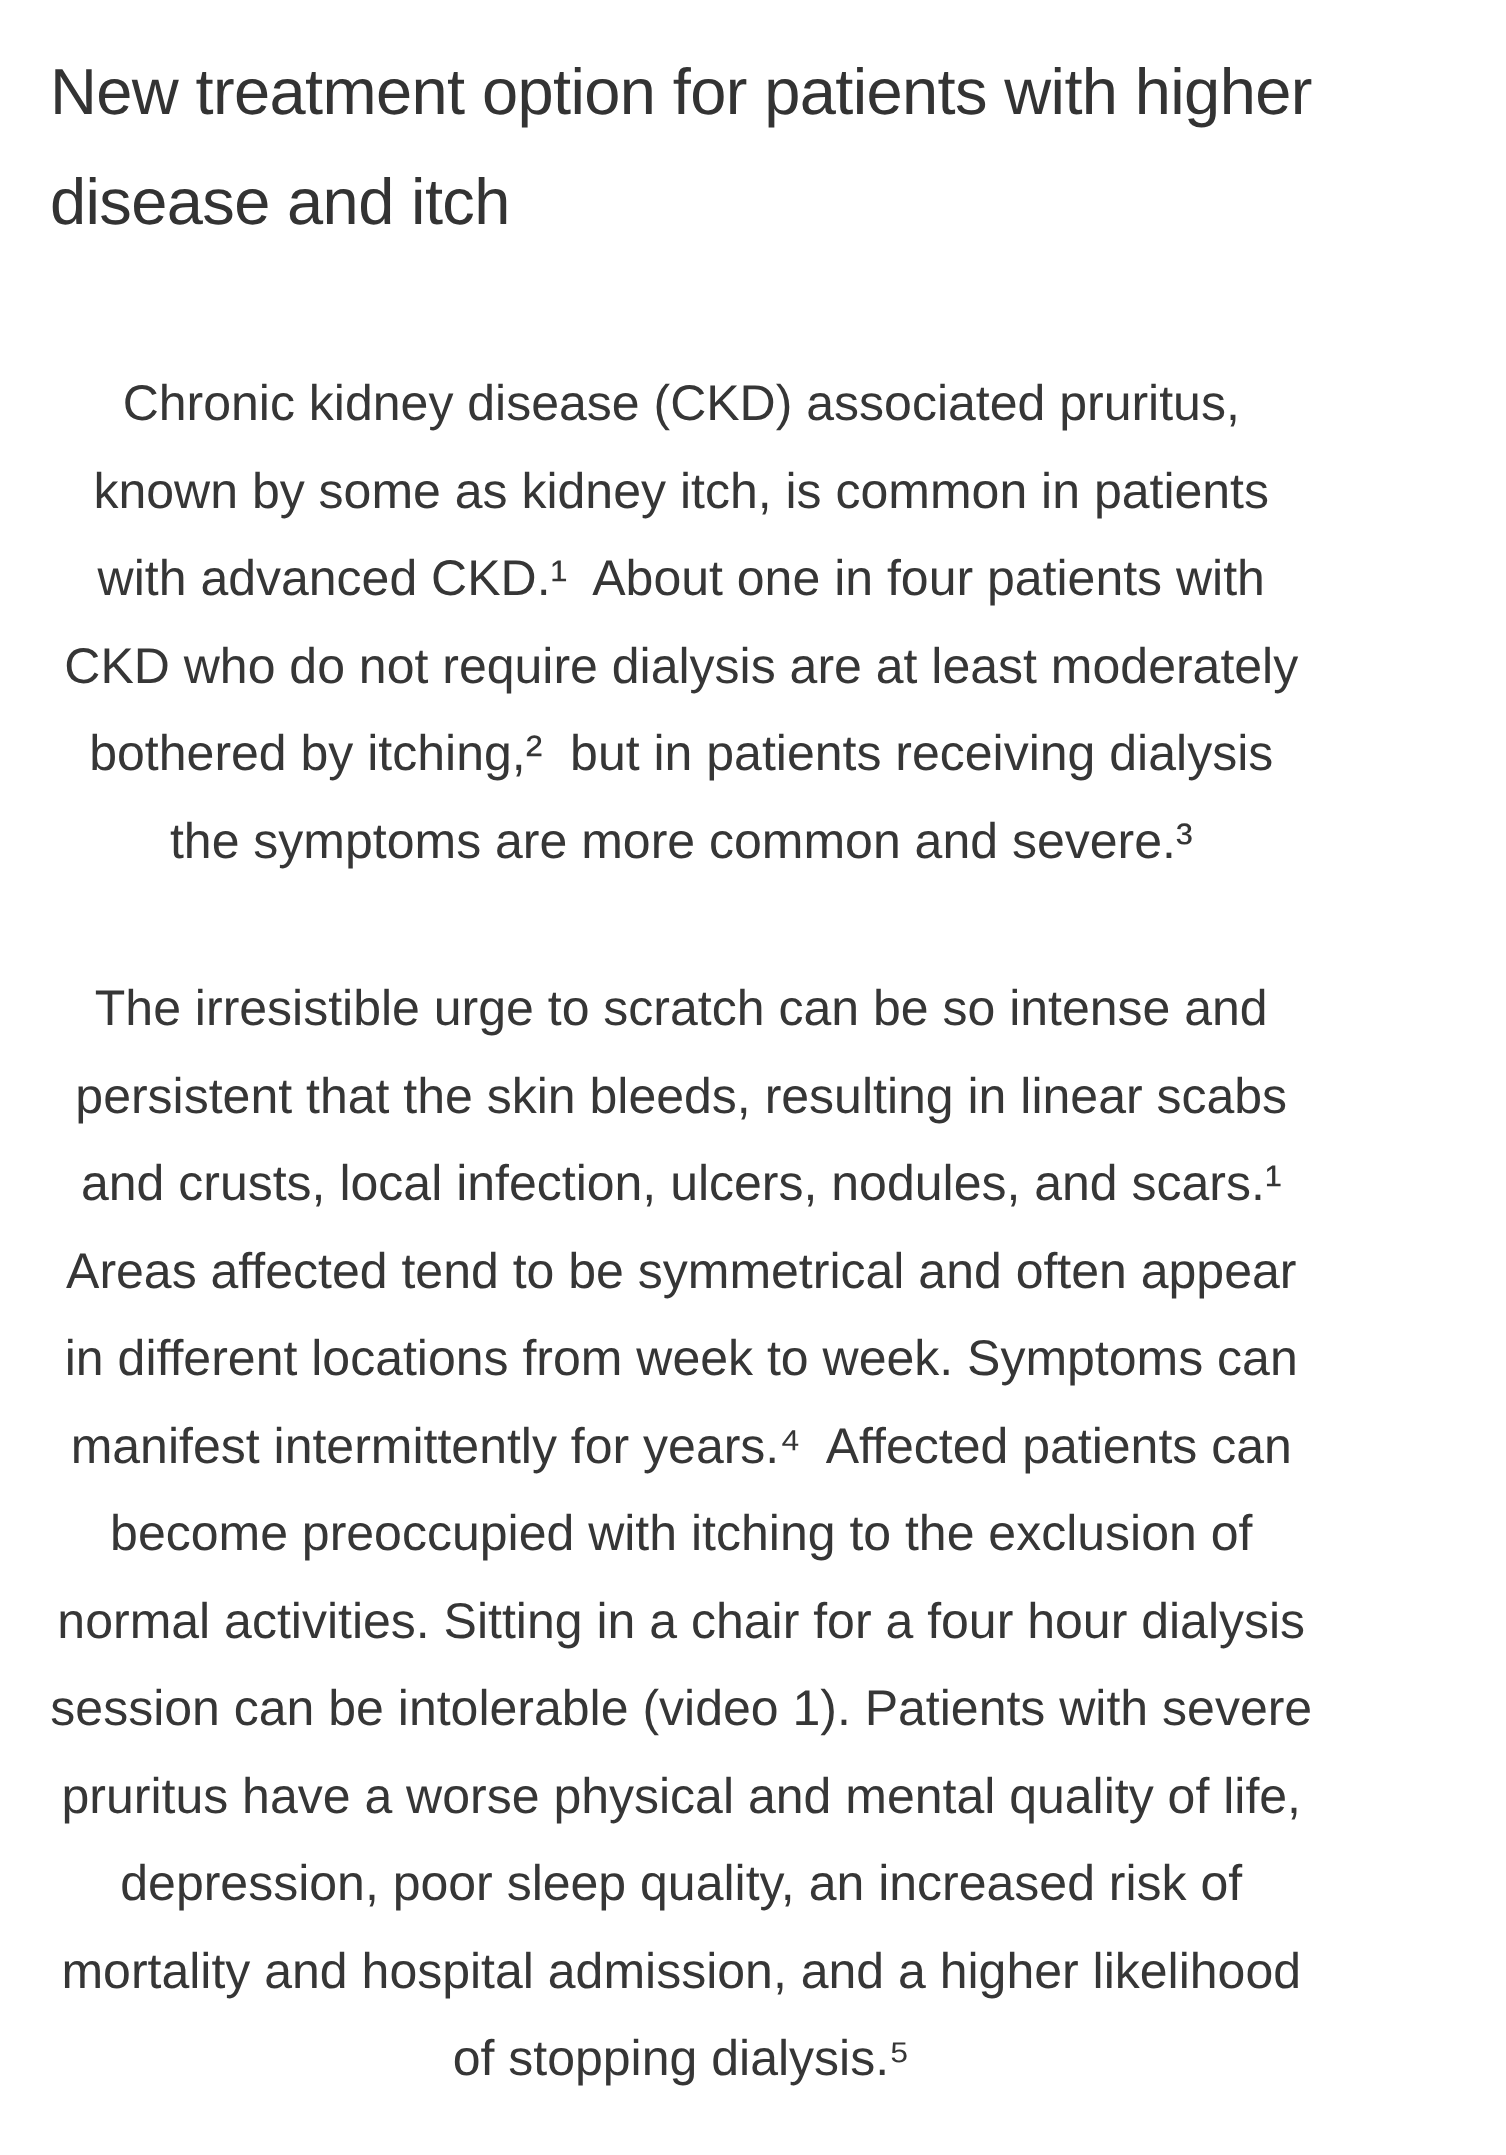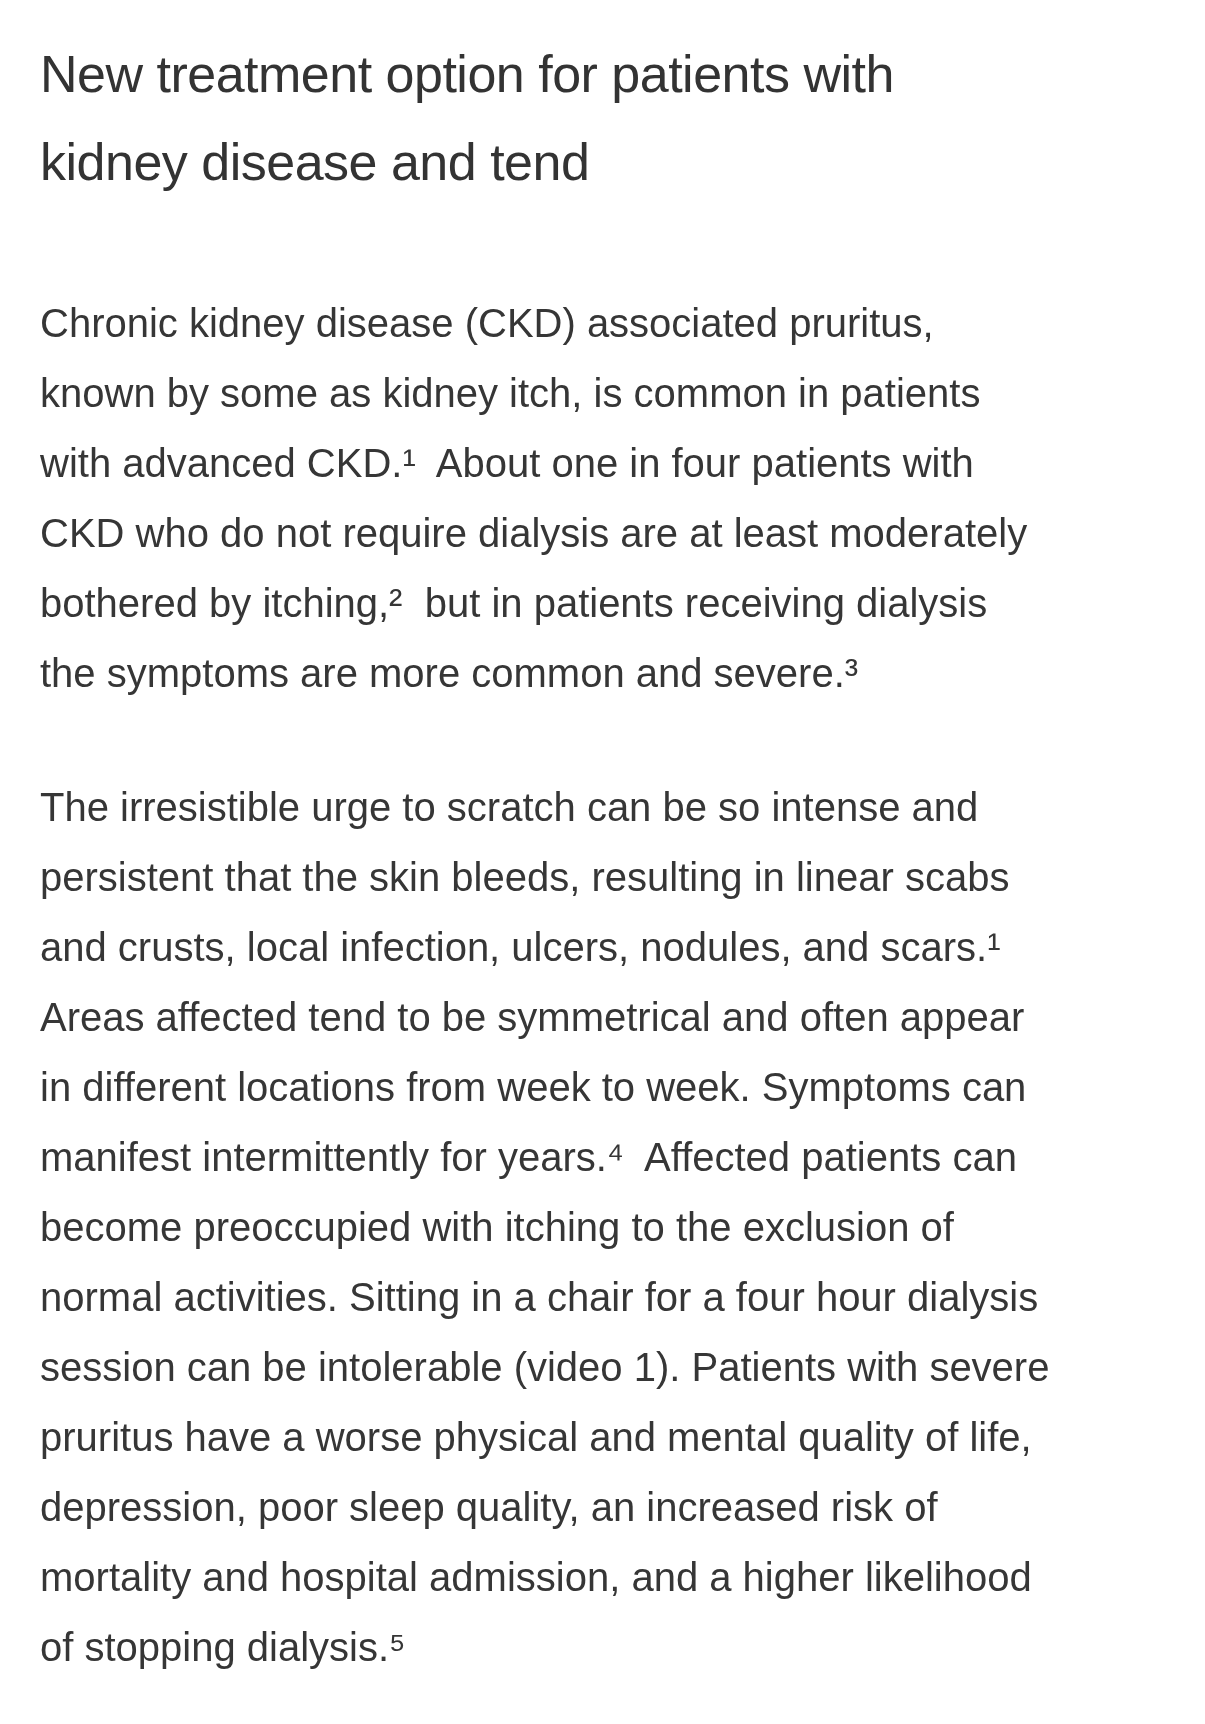--- a/index.html
+++ b/index.html
@@ -26,24 +26,25 @@
     color: #333333;
     letter-spacing: -0.5px;
   }
   p.article-paragraph {
     font-size: 40px;
     line-height: 70px;
     font-weight: 400;
     margin: 0 0 64px 0;
     white-space: pre-wrap;
     color: #363636;
+    text-align: center;
   }
 </style>
 </head>
 <body>
 
 <main class="article-container">
-  <h1 class="article-title">New treatment option for patients with kidney disease and tend</h1>
+  <h1 class="article-title">New treatment option for patients with higher disease and itch</h1>
 
   <p class="article-paragraph">Chronic kidney disease (CKD) associated pruritus, known by some as kidney itch, is common in patients with advanced CKD.¹  About one in four patients with CKD who do not require dialysis are at least moderately bothered by itching,²  but in patients receiving dialysis the symptoms are more common and severe.³</p>
 
   <p class="article-paragraph">The irresistible urge to scratch can be so intense and persistent that the skin bleeds, resulting in linear scabs and crusts, local infection, ulcers, nodules, and scars.¹ Areas affected tend to be symmetrical and often appear in different locations from week to week. Symptoms can manifest intermittently for years.⁴  Affected patients can become preoccupied with itching to the exclusion of normal activities. Sitting in a chair for a four hour dialysis session can be intolerable (video 1). Patients with severe pruritus have a worse physical and mental quality of life, depression, poor sleep quality, an increased risk of mortality and hospital admission, and a higher likelihood of stopping dialysis.⁵</p>
 </main>
 
 </body></html>

